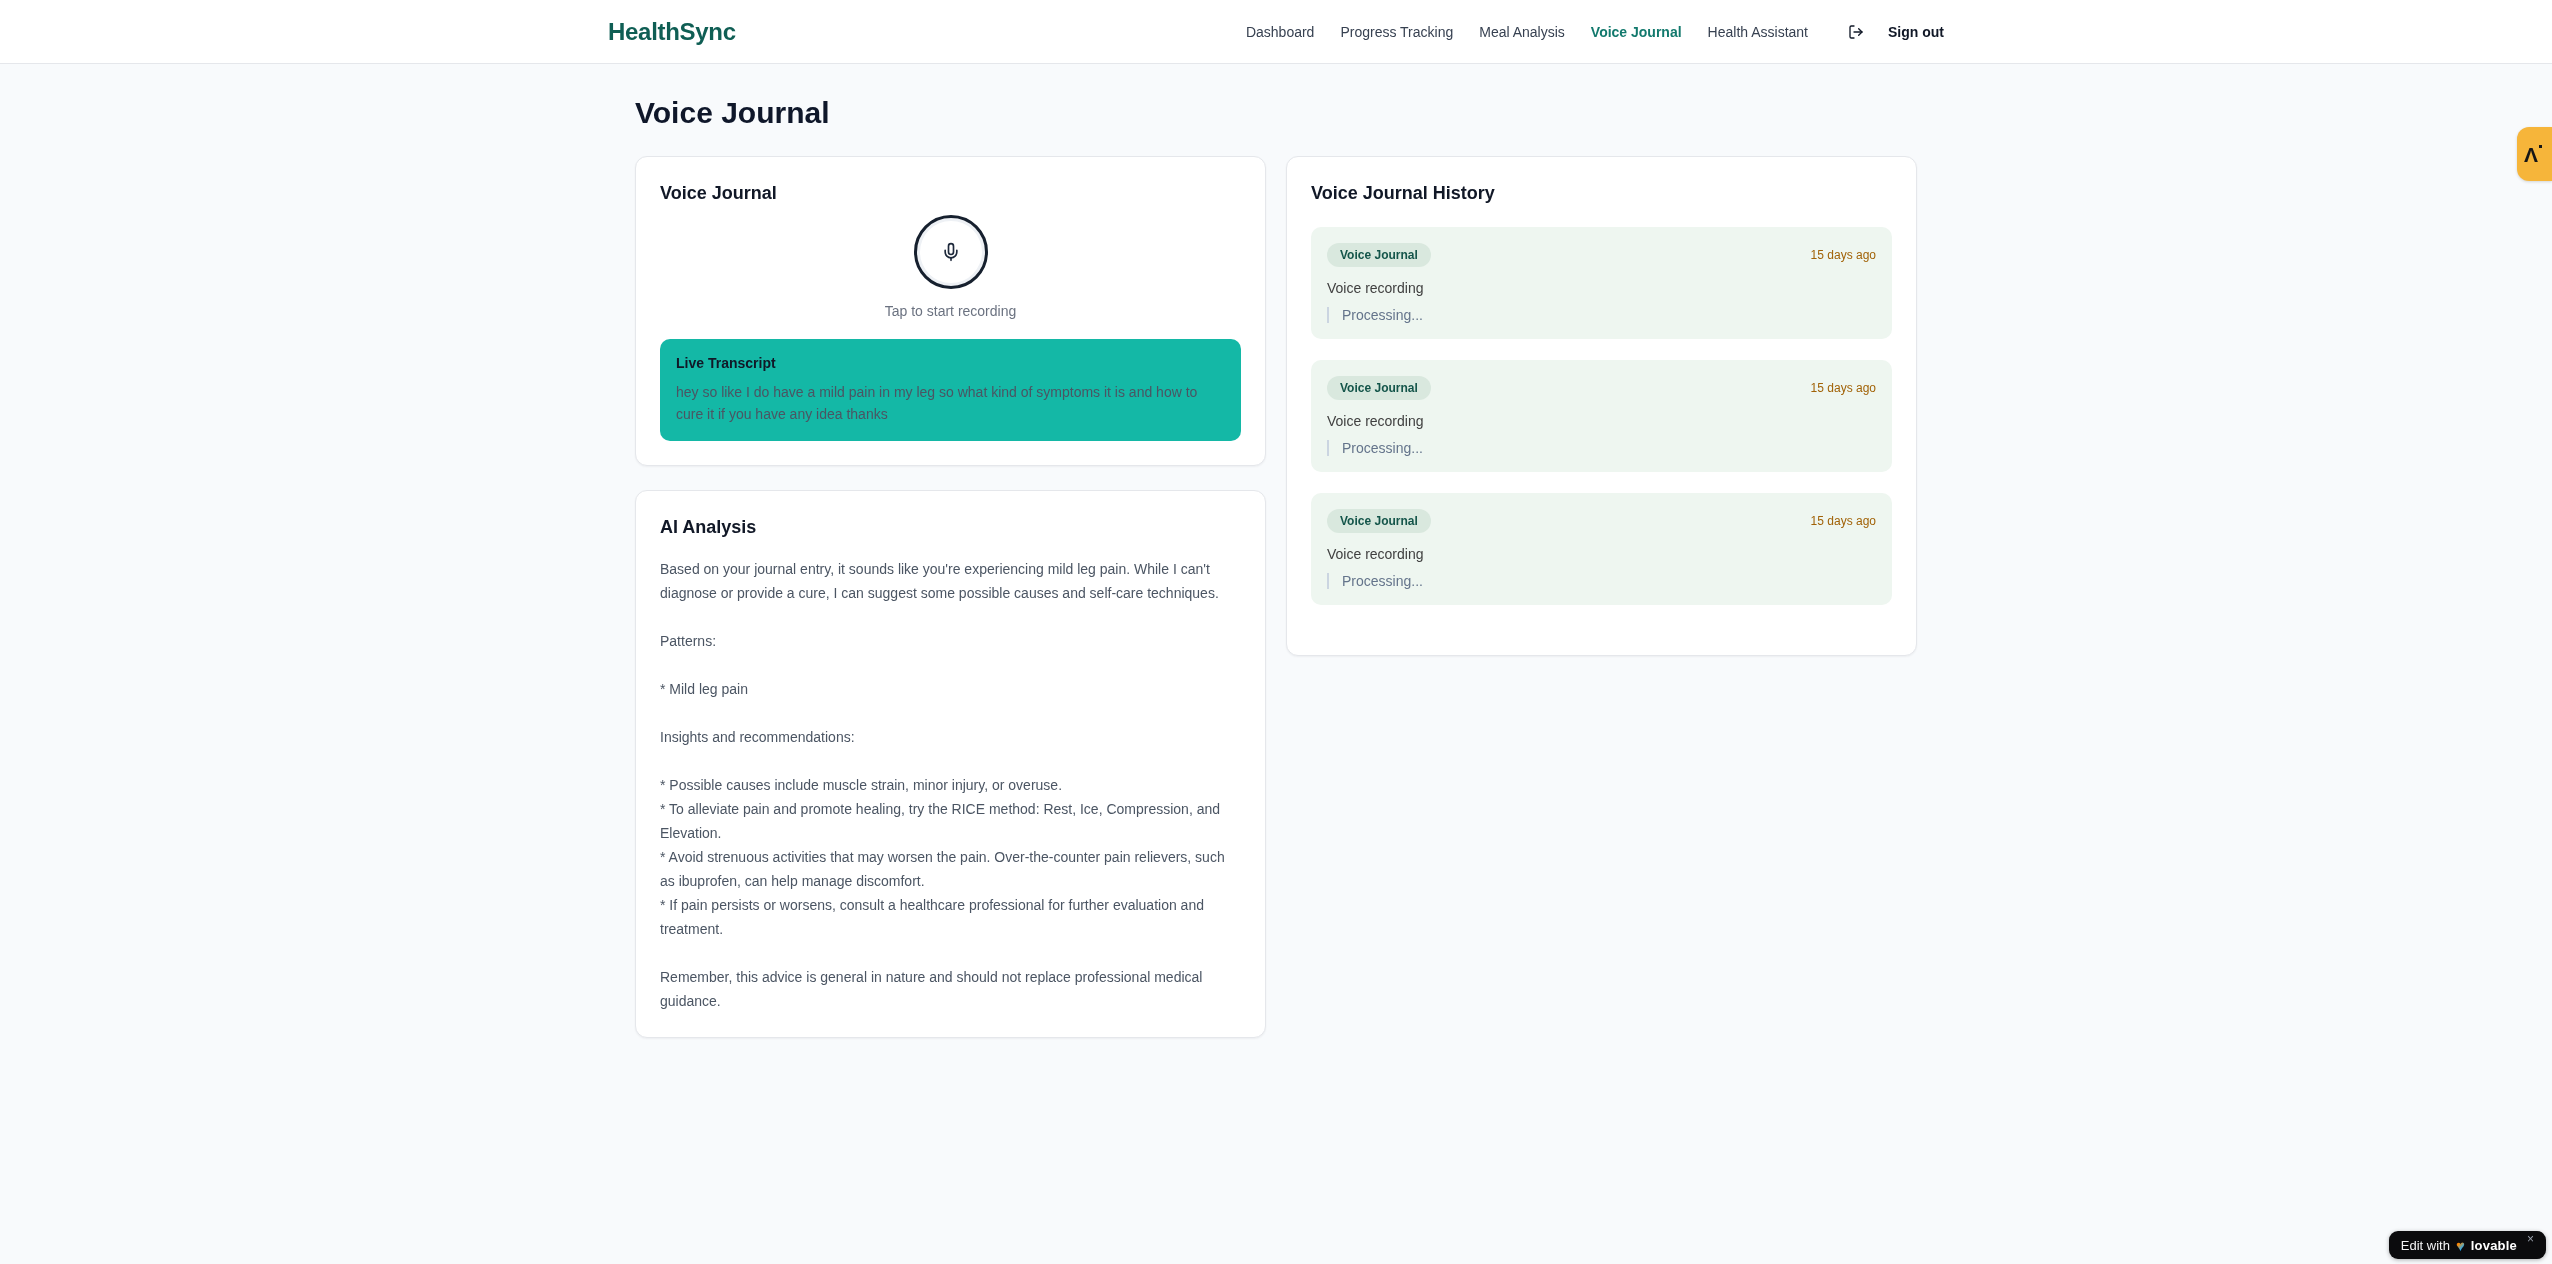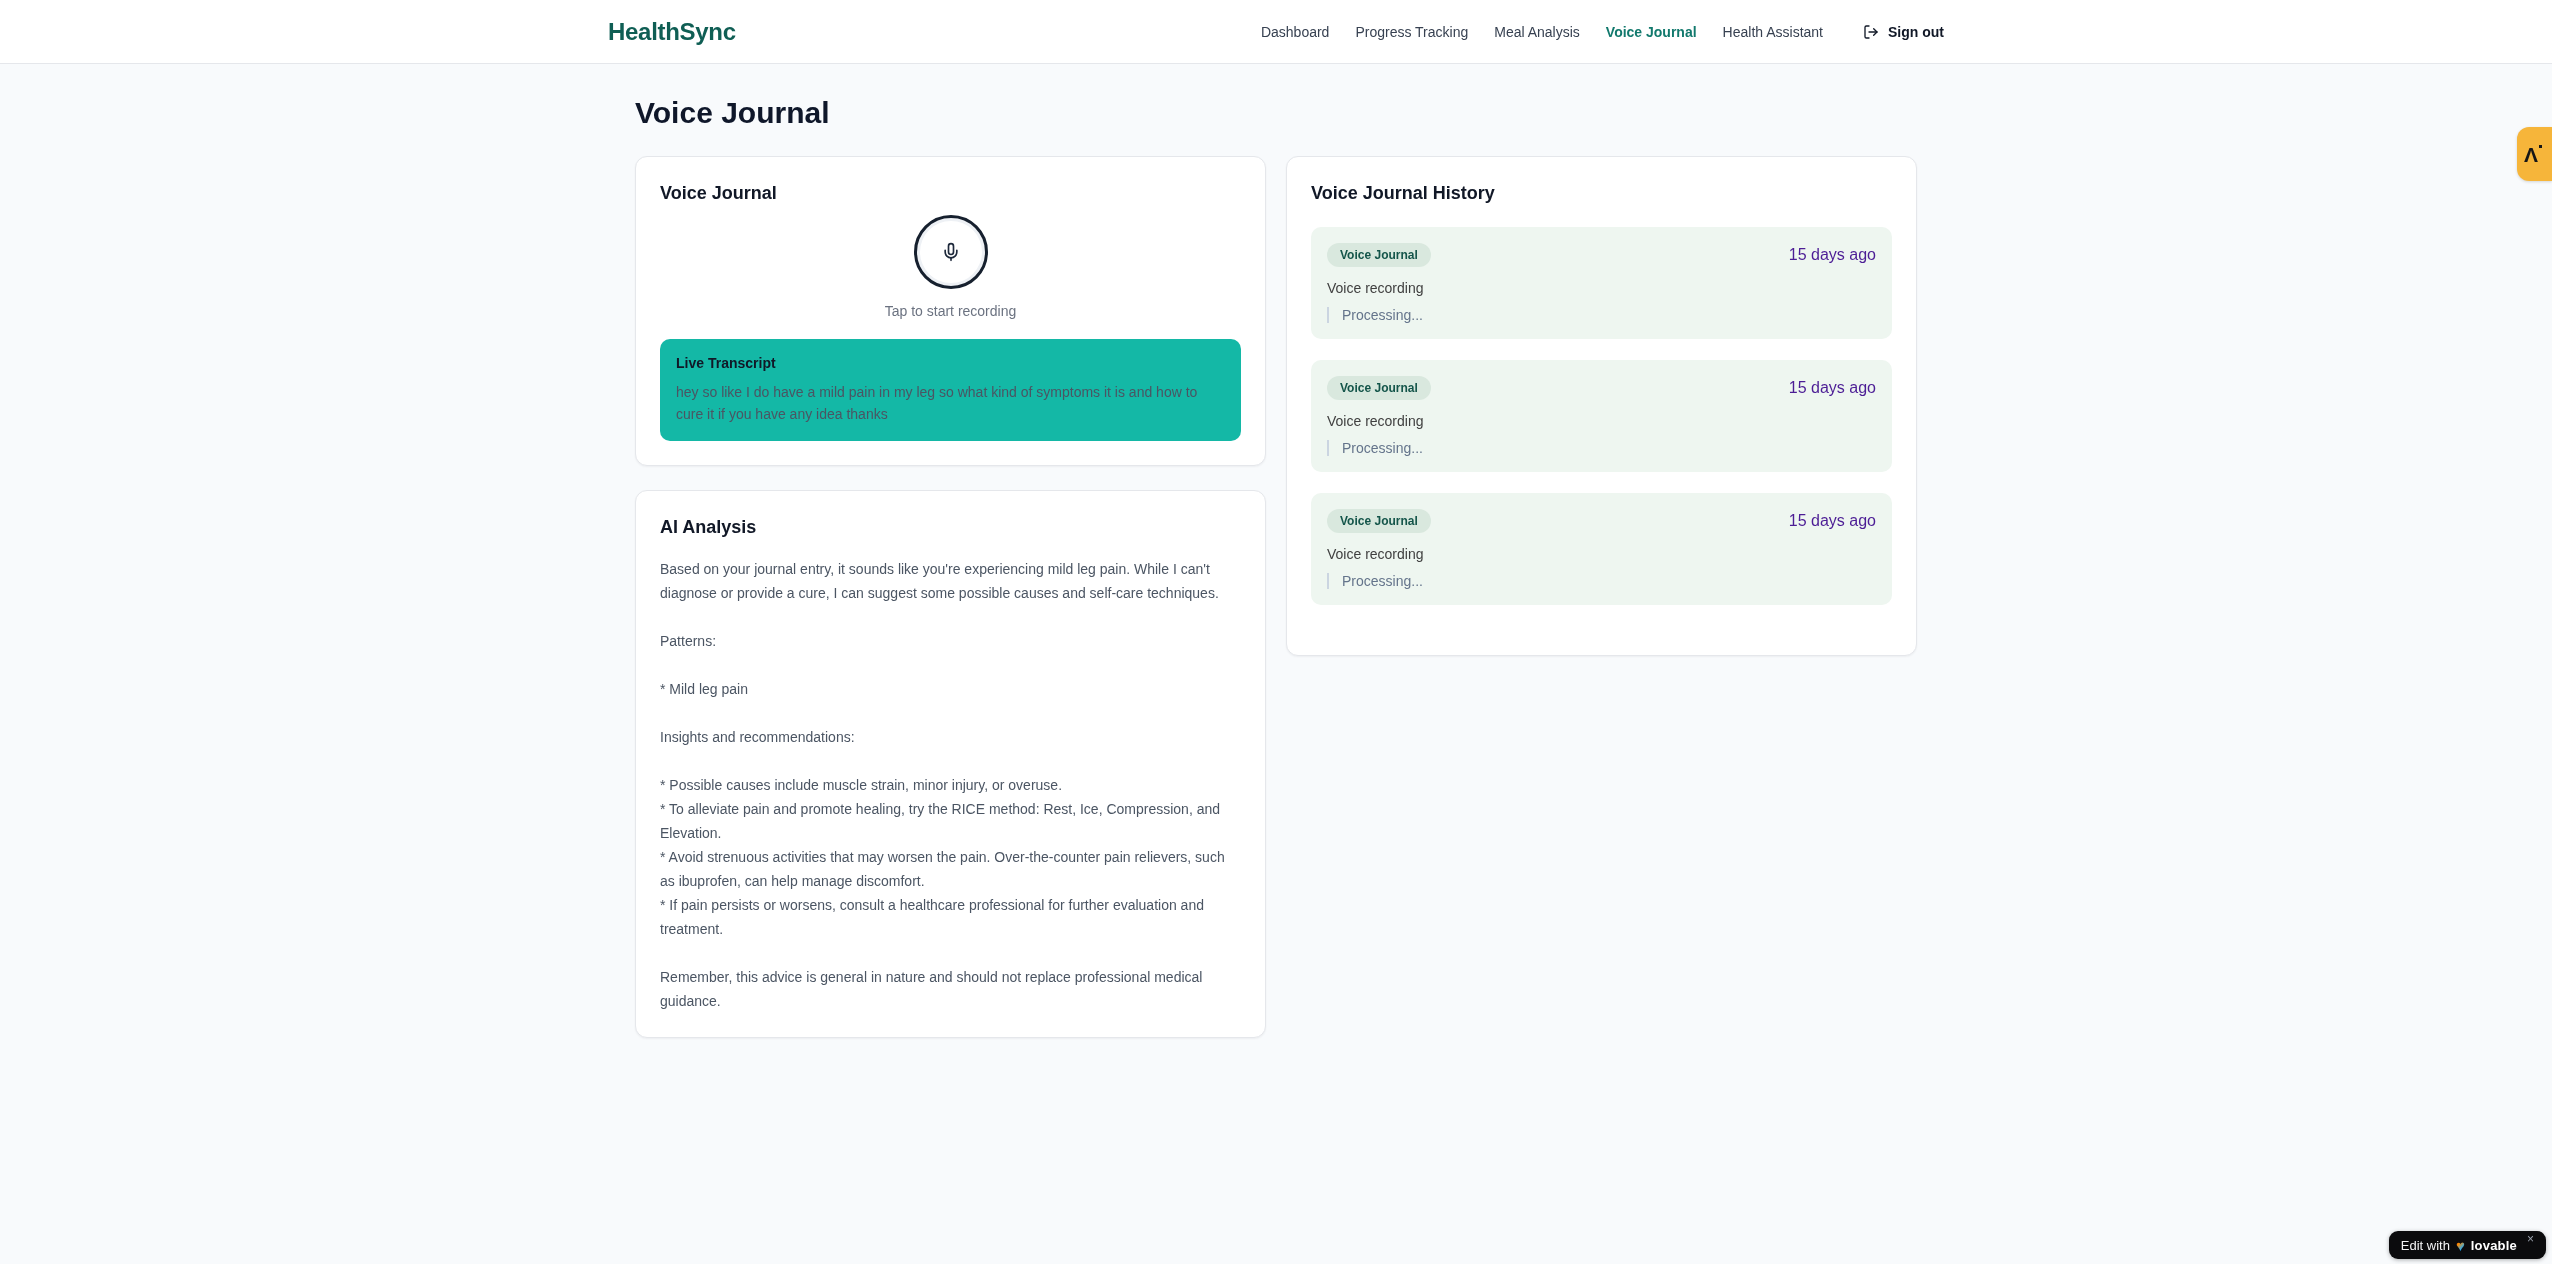--- a/index.html
+++ b/index.html
@@ -37,21 +37,21 @@
     font-size:14px;
     color:#374151;
     font-weight:500;
     text-decoration:none;
     cursor:pointer;
     background:none; border:none;
     font-family:inherit;
   }
   .nav-item.active { color:#12796d; font-weight:600; }
   .signout-btn {
-    display:flex; align-items:flex-end; gap:9px;
+    display:flex; align-items:flex-end; gap:24px;
     margin-left:14px;
     background:none; border:none; cursor:pointer;
     font-size:14px; font-weight:600; color:#111827;
     font-family:inherit;
   }
   .signout-btn svg { display:block; color:#111827; }
   
   .main { max-width:1282px; margin:0 auto; padding-top:32px; }
   .page-title { font-size:30px; font-weight:bold; color:#0f172a; margin-bottom:26px; }
   .grid { display:grid; grid-template-columns:1fr 1fr; gap:20px; align-items:start; }
@@ -102,21 +102,21 @@
   .entry-top { display:flex; align-items:center; justify-content:space-between; }
   .entry-badge {
     display:inline-block;
     background:#d9e8de;
     color:#14554a;
     font-size:12px; font-weight:bold;
     padding:5px 13px;
     border-radius:9999px;
     line-height:14px;
   }
-  .entry-time { font-size:16px; color:#4c1d95; }
+  .entry-time { font-size:12px; color:#a16207; }
   .entry-title { margin-top:13px; font-size:14px; color:#404040; }
   .entry-status {
     margin-top:11px;
     border-left:2px solid #cbd5e1;
     padding-left:13px;
     font-size:14px; color:#64748b;
   }
   
   .edge-badge {
     position:absolute; top:127px; right:0;

